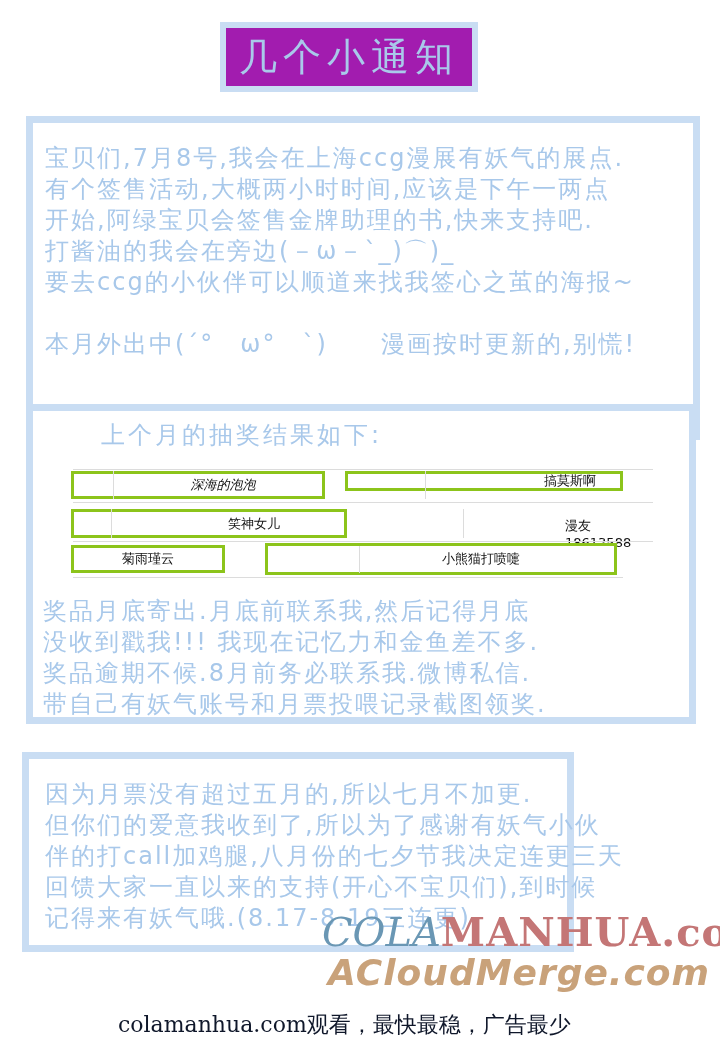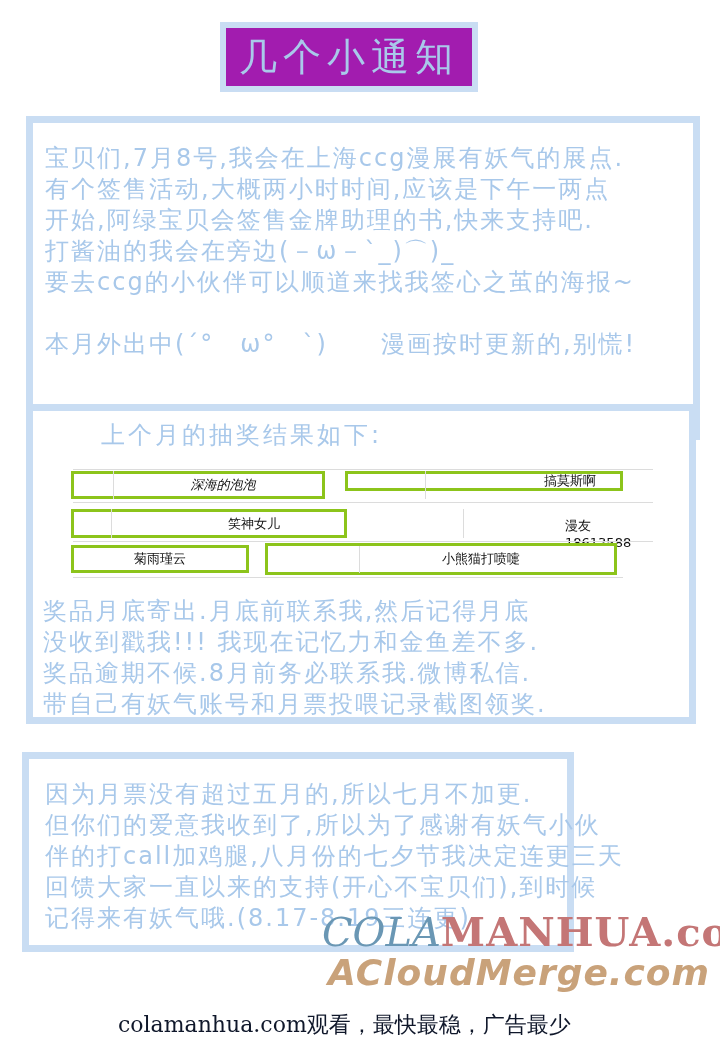--- a/index.html
+++ b/index.html
@@ -159,21 +159,21 @@
     <div class="winner-cell" style="left:-2px;top:40px;width:276px;height:29px;">
       <span style="margin-left:90px">笑神女儿</span>
     </div>
     <div class="vsep" style="left:38px;top:40px;height:29px;"></div>
     <div class="vsep" style="left:390px;top:40px;height:29px;"></div>
     <div class="plain-cell" style="left:492px;top:48px;">
       <span>漫友18613588</span>
     </div>
     <div class="row-line" style="left:0;top:72px;width:580px;"></div>
 
-    <div class="winner-cell" style="left:-2px;top:76px;width:178px;height:28px;">
+    <div class="winner-cell" style="left:-2px;top:76px;width:154px;height:28px;">
       <span>菊雨瑾云</span>
     </div>
     <div class="winner-cell" style="left:192px;top:74px;width:352px;height:32px;">
       <span style="margin-left:80px">小熊猫打喷嚏</span>
     </div>
     <div class="vsep" style="left:286px;top:77px;height:27px;"></div>
     <div class="row-line" style="left:0;top:108px;width:550px;"></div>
   </div>
 
   <div class="panel-text">奖品月底寄出.月底前联系我,然后记得月底

